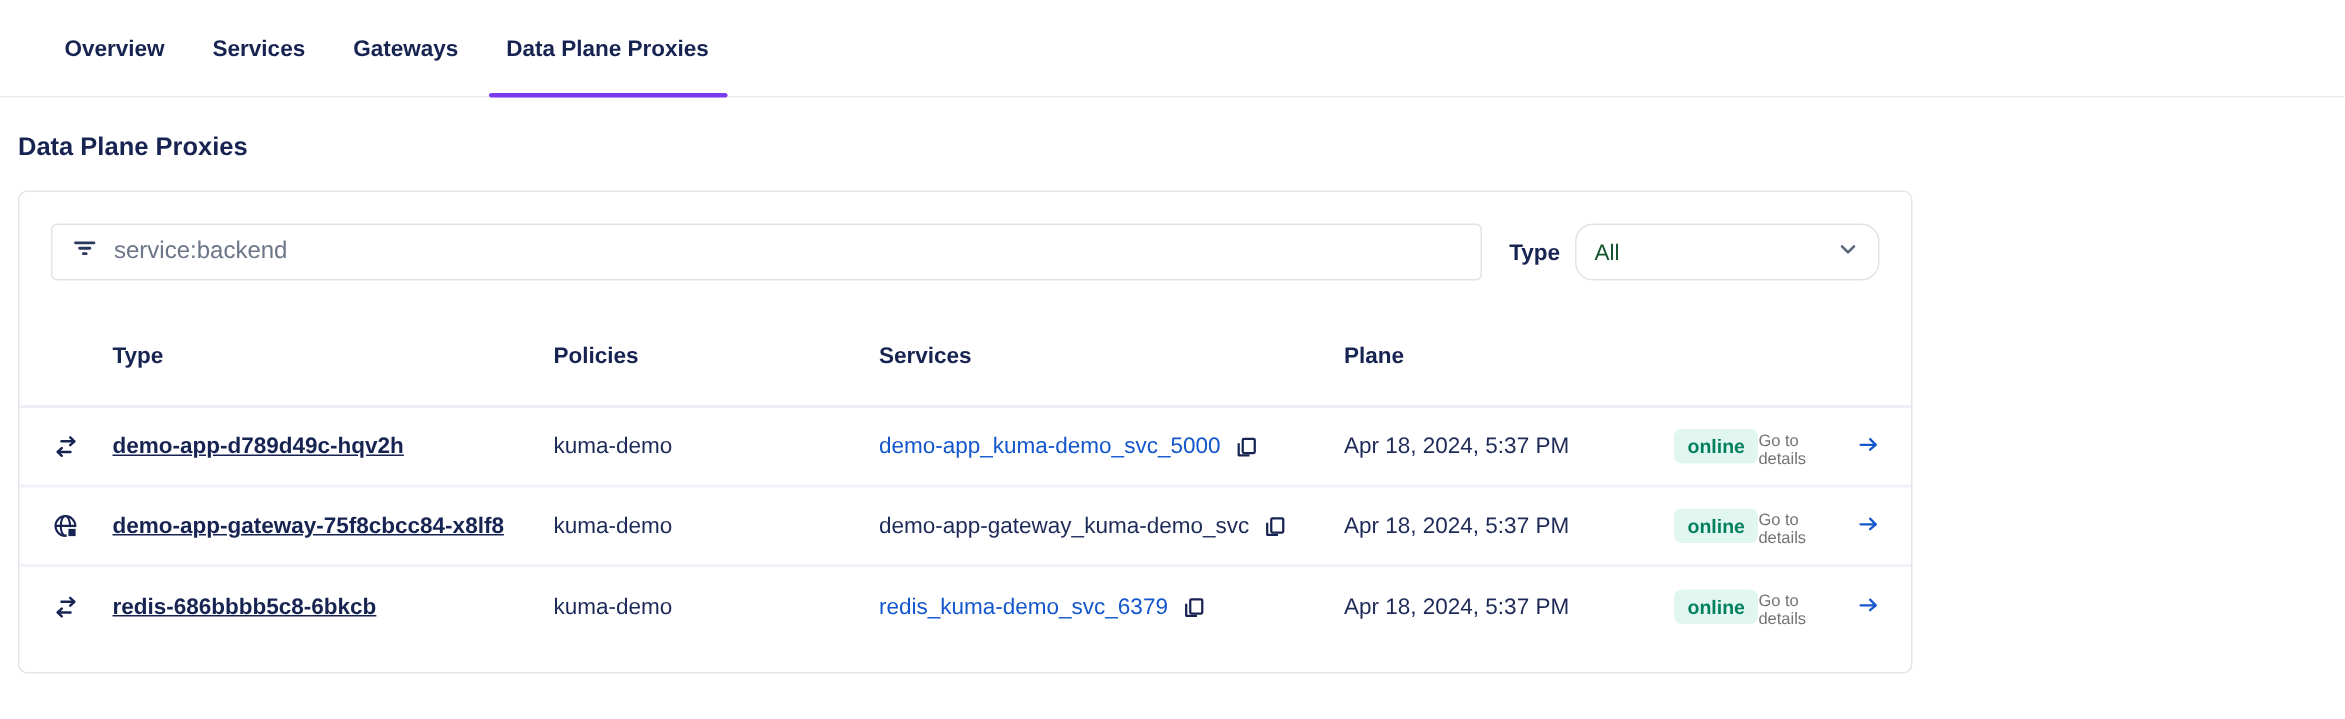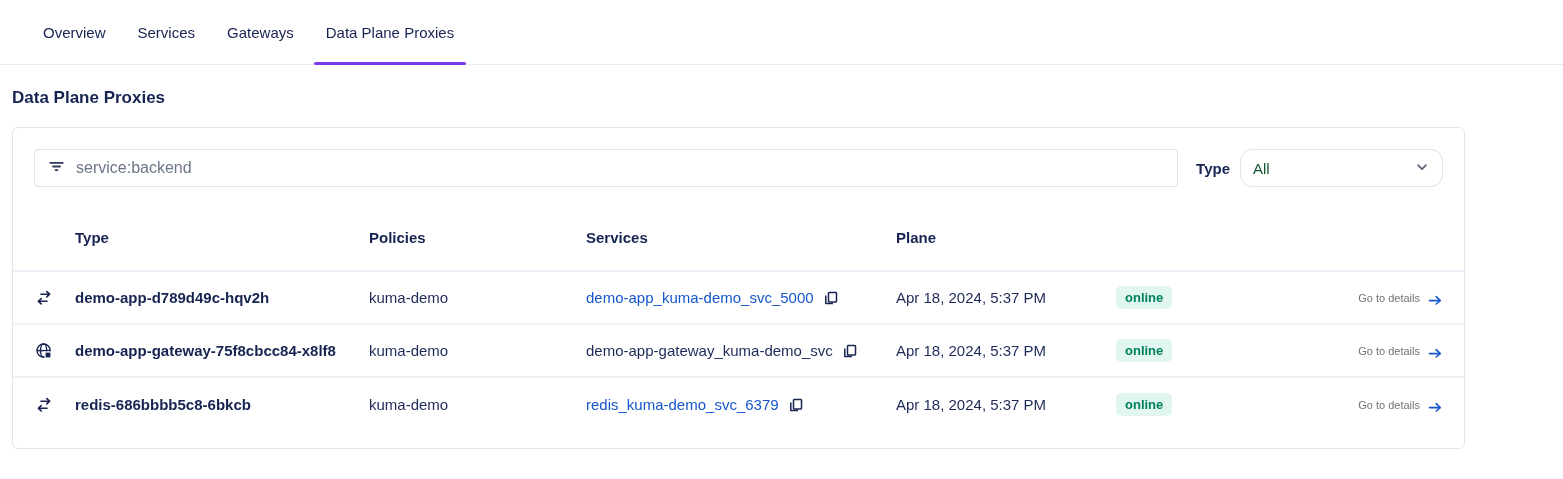--- a/index.html
+++ b/index.html
@@ -5,36 +5,36 @@
   * { box-sizing: border-box; margin: 0; padding: 0; }
   html, body { background: #ffffff; width: 1563px; height: 479px; font-family: "Liberation Sans", sans-serif; }
 
   
   .tabbar {
     display: flex; align-items: stretch; height: 65px;
     border-bottom: 1px solid #e9ebf2; padding-left: 31px; gap: 8px;
   }
   .tab {
     position: relative; display: flex; align-items: center;
-    padding: 0 12px; font-size: 15px; font-weight: 400; color: #172452;
+    padding: 0 12px; font-size: 15px; font-weight: 700; color: #172452;
     cursor: pointer; white-space: nowrap;
   }
   .tab.active::after {
     content: ""; position: absolute; left: 0; right: 0; bottom: -1px;
     height: 3px; background: #7c3aed; border-radius: 2px;
   }
 
   
   .page-title {
     margin: 23px 0 0 12px; font-size: 17px; font-weight: 700; color: #172452;
   }
 
   
   .card {
-    margin: 19px 12px 0; width: 1453px;
+    margin: 19px 12px 0; width: 1263px;
     border: 1px solid #e2e5ec; border-radius: 6px; background: #fff;
     padding-bottom: 17px;
   }
 
   
   .filter-row {
     display: flex; align-items: center; margin: 21px 21px 0; gap: 0;
   }
   .searchbox {
     flex: 1; height: 38px; border: 1px solid #dfe3ea; border-radius: 4px;
@@ -59,21 +59,21 @@
   .thead, .trow {
     display: grid;
     grid-template-columns: 41px 294px 217px 310px 220px 1fr auto;
     align-items: center; padding: 0 21px;
   }
   .thead { height: 68px; border-bottom: 2px solid #edf0f6; }
   .th { font-size: 15px; font-weight: 700; color: #172452; }
   .trow { height: 53px; border-bottom: 2px solid #f0f2f7; }
   .trow:last-child { border-bottom: none; }
   .cell-icon { display: flex; align-items: center; }
-  .cell-name { font-size: 15px; font-weight: 700; color: #172452; }
+  .cell-name { font-size: 15px; font-weight: 700; color: #172452; text-decoration: underline; }
   .cell-ns, .cell-cert { font-size: 15px; color: #1d2a58; }
   .cell-svc { display: flex; align-items: center; gap: 9px; font-size: 15px; color: #1d2a58; }
   .svc-link { color: #1456cb; text-decoration: none; cursor: pointer; }
   .svc-plain { color: #1d2a58; }
   .copy-btn { display: inline-flex; align-items: center; background: none; border: none; cursor: pointer; padding: 0; }
   .badge {
     display: inline-block; padding: 4px 9px; border-radius: 5px;
     background: #e1f6ee; color: #00805f; font-size: 13px; font-weight: 700;
   }
   .cell-details { justify-self: end; }

